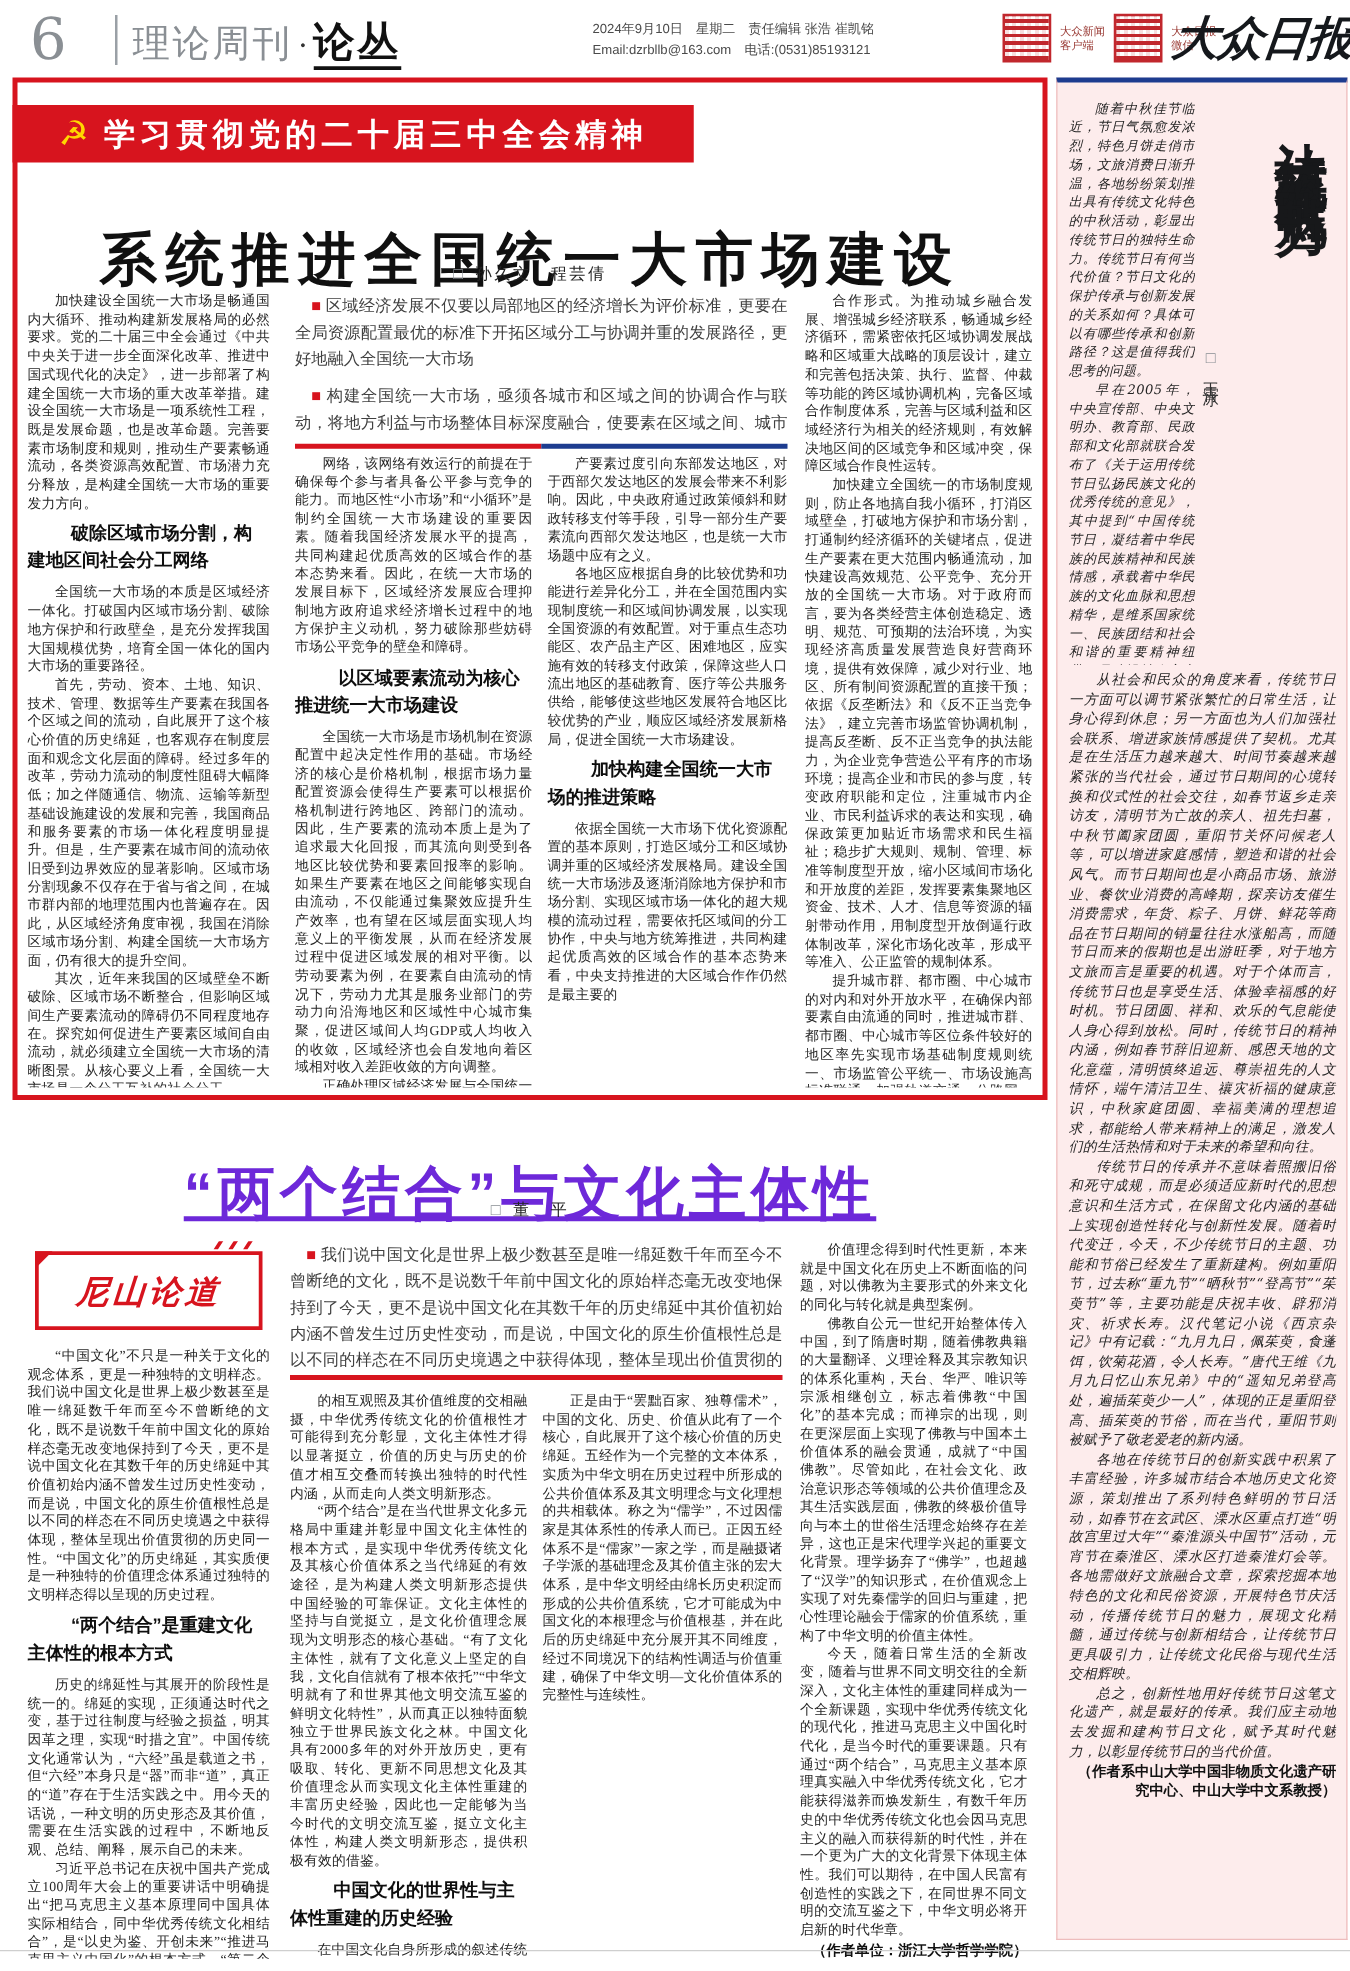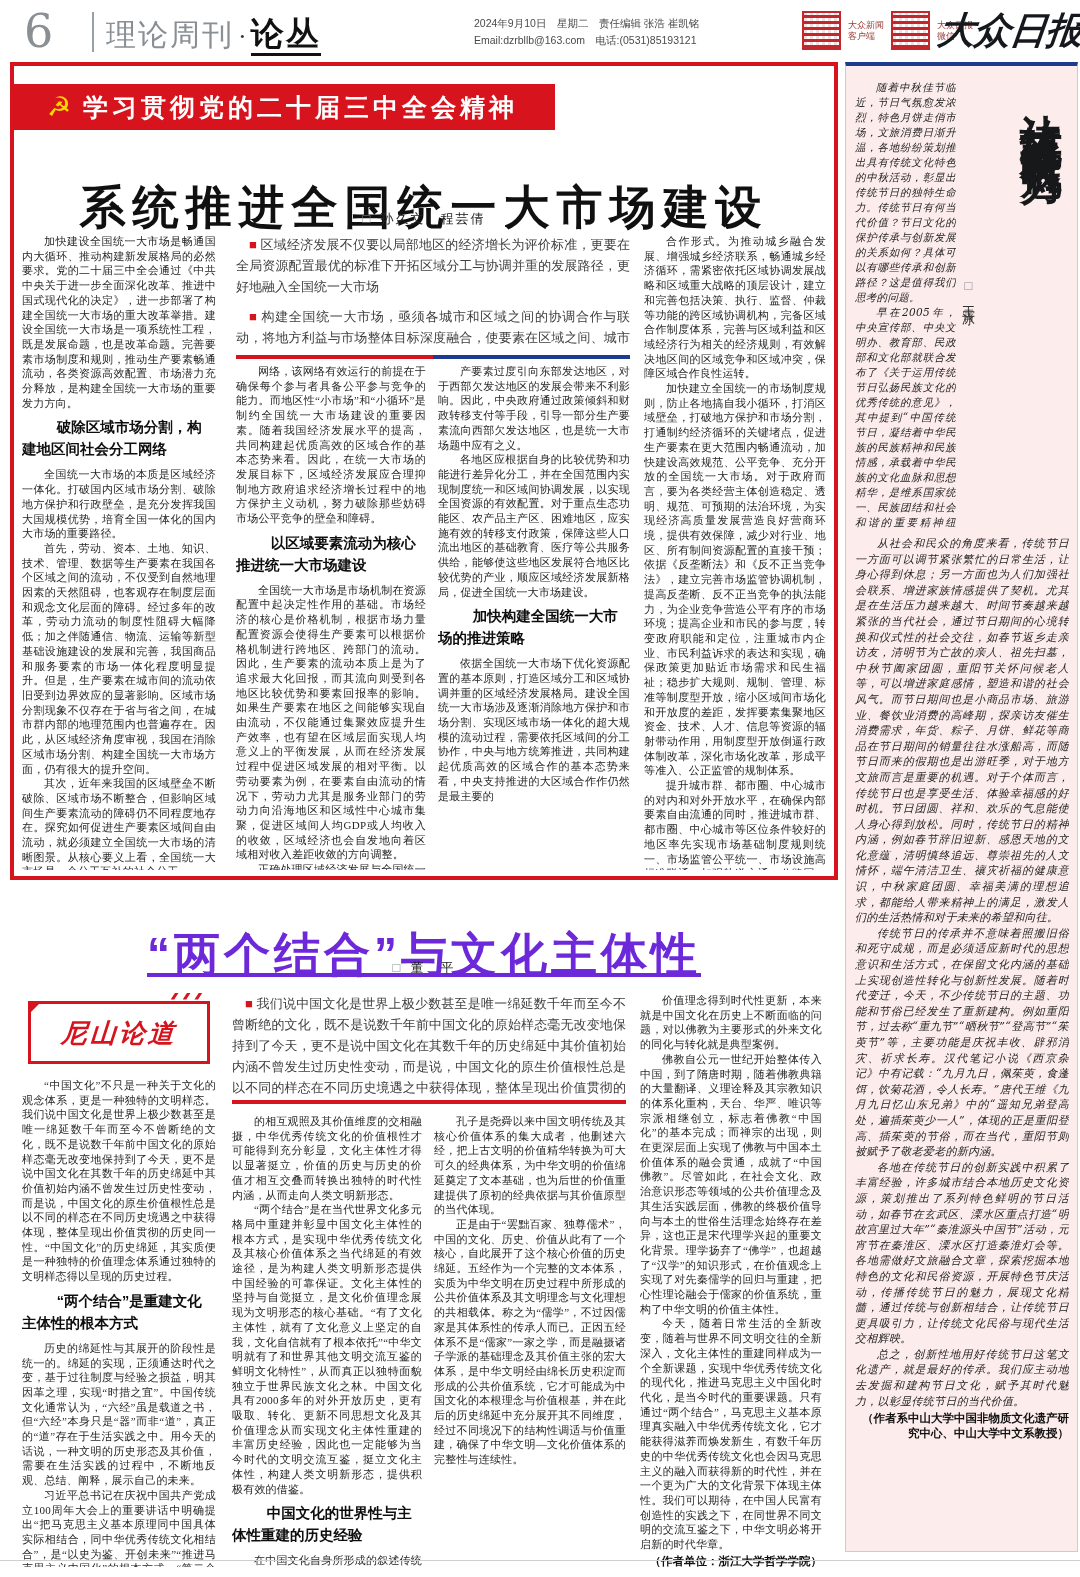--- a/index.html
+++ b/index.html
@@ -132,21 +132,21 @@
     </div>
     <div class="bullets">
         <p class="bullet">区域经济发展不仅要以局部地区的经济增长为评价标准，更要在全局资源配置最优的标准下开拓区域分工与协调并重的发展路径，更好地融入全国统一大市场</p>
         <p class="bullet">构建全国统一大市场，亟须各城市和区域之间的协调合作与联动，将地方利益与市场整体目标深度融合，使要素在区域之间、城市之间、城乡之间都能够自由流动</p>
       </div>
     <div class="divider"><span class="half-red"></span><span class="half-blue"></span></div>
     <div class="col col1">
         <p class="para">加快建设全国统一大市场是畅通国内大循环、推动构建新发展格局的必然要求。党的二十届三中全会通过《中共中央关于进一步全面深化改革、推进中国式现代化的决定》，进一步部署了构建全国统一大市场的重大改革举措。建设全国统一大市场是一项系统性工程，既是发展命题，也是改革命题。完善要素市场制度和规则，推动生产要素畅通流动，各类资源高效配置、市场潜力充分释放，是构建全国统一大市场的重要发力方向。</p>
         <h3 class="colhead">破除区域市场分割，构建地区间社会分工网络</h3>
         <p class="para">全国统一大市场的本质是区域经济一体化。打破国内区域市场分割、破除地方保护和行政壁垒，是充分发挥我国大国规模优势，培育全国一体化的国内大市场的重要路径。</p>
-        <p class="para">首先，劳动、资本、土地、知识、技术、管理、数据等生产要素在我国各个区域之间的流动，不仅受到自然地理因素的天然阻碍，也客观存在制度层面和观念文化层面的障碍。经过多年的改革，劳动力流动的制度性阻碍大幅降低；加之伴随通信、物流、运输等新型基础设施建设的发展和完善，我国商品和服务要素的市场一体化程度明显提升。但是，生产要素在城市间的流动依旧受到边界效应的显著影响。区域市场分割现象不仅存在于省与省之间，在城市群内部的地理范围内也普遍存在。因此，从区域经济角度审视，我国在消除区域市场分割、构建全国统一大市场方面，仍有很大的提升空间。</p>
+        <p class="para">首先，劳动、资本、土地、知识、技术、管理、数据等生产要素在我国各个区域之间的流动，自此展开了这个核心价值的历史绵延，也客观存在制度层面和观念文化层面的障碍。经过多年的改革，劳动力流动的制度性阻碍大幅降低；加之伴随通信、物流、运输等新型基础设施建设的发展和完善，我国商品和服务要素的市场一体化程度明显提升。但是，生产要素在城市间的流动依旧受到边界效应的显著影响。区域市场分割现象不仅存在于省与省之间，在城市群内部的地理范围内也普遍存在。因此，从区域经济角度审视，我国在消除区域市场分割、构建全国统一大市场方面，仍有很大的提升空间。</p>
         <p class="para">其次，近年来我国的区域壁垒不断破除、区域市场不断整合，但影响区域间生产要素流动的障碍仍不同程度地存在。探究如何促进生产要素区域间自由流动，就必须建立全国统一大市场的清晰图景。从核心要义上看，全国统一大市场是一个分工互补的社会分工</p>
       </div>
     <div class="col col2">
         <p class="para">网络，该网络有效运行的前提在于确保每个参与者具备公平参与竞争的能力。而地区性“小市场”和“小循环”是制约全国统一大市场建设的重要因素。随着我国经济发展水平的提高，共同构建起优质高效的区域合作的基本态势来看。因此，在统一大市场的发展目标下，区域经济发展应合理抑制地方政府追求经济增长过程中的地方保护主义动机，努力破除那些妨碍市场公平竞争的壁垒和障碍。</p>
         <h3 class="colhead">以区域要素流动为核心推进统一大市场建设</h3>
         <p class="para">全国统一大市场是市场机制在资源配置中起决定性作用的基础。市场经济的核心是价格机制，根据市场力量配置资源会使得生产要素可以根据价格机制进行跨地区、跨部门的流动。因此，生产要素的流动本质上是为了追求最大化回报，而其流向则受到各地区比较优势和要素回报率的影响。如果生产要素在地区之间能够实现自由流动，不仅能通过集聚效应提升生产效率，也有望在区域层面实现人均意义上的平衡发展，从而在经济发展过程中促进区域发展的相对平衡。以劳动要素为例，在要素自由流动的情况下，劳动力尤其是服务业部门的劳动力向沿海地区和区域性中心城市集聚，促进区域间人均GDP或人均收入的收敛，区域经济也会自发地向着区域相对收入差距收敛的方向调整。</p>
         <p class="para">正确处理区域经济发展与全国统一大市场建设的关系，还必须处理好市场和政府的关系。在上述背景下，市场导向的要素流动总是流向高收益地区、高效益产业、高效益企业。从微观角度来看，企业与个体层面的要素流动有助于提高整体资源配置的效率，并且能够持续发掘各地区的比较优势，减少政策制定与地区优势识别的偏差。然而，单纯依靠市场调节，会将生</p>
       </div>
     <div class="col col3">
         <p class="para">产要素过度引向东部发达地区，对于西部欠发达地区的发展会带来不利影响。因此，中央政府通过政策倾斜和财政转移支付等手段，引导一部分生产要素流向西部欠发达地区，也是统一大市场题中应有之义。</p>
@@ -201,21 +201,20 @@
         <p class="bullet">我们说中国文化是世界上极少数甚至是唯一绵延数千年而至今不曾断绝的文化，既不是说数千年前中国文化的原始样态毫无改变地保持到了今天，更不是说中国文化在其数千年的历史绵延中其价值初始内涵不曾发生过历史性变动，而是说，中国文化的原生价值根性总是以不同的样态在不同历史境遇之中获得体现，整体呈现出价值贯彻的历史同一性</p>
       </div>
     <div class="b-divider"></div>
     <div class="col bcol2">
         <p class="para">的相互观照及其价值维度的交相融摄，中华优秀传统文化的价值根性才可能得到充分彰显，文化主体性才得以显著挺立，价值的历史与历史的价值才相互交叠而转换出独特的时代性内涵，从而走向人类文明新形态。</p>
         <p class="para">“两个结合”是在当代世界文化多元格局中重建并彰显中国文化主体性的根本方式，是实现中华优秀传统文化及其核心价值体系之当代绵延的有效途径，是为构建人类文明新形态提供中国经验的可靠保证。文化主体性的坚持与自觉挺立，是文化价值理念展现为文明形态的核心基础。“有了文化主体性，就有了文化意义上坚定的自我，文化自信就有了根本依托”“中华文明就有了和世界其他文明交流互鉴的鲜明文化特性”，从而真正以独特面貌独立于世界民族文化之林。中国文化具有2000多年的对外开放历史，更有吸取、转化、更新不同思想文化及其价值理念从而实现文化主体性重建的丰富历史经验，因此也一定能够为当今时代的文明交流互鉴，挺立文化主体性，构建人类文明新形态，提供积极有效的借鉴。</p>
         <h3 class="colhead">中国文化的世界性与主体性重建的历史经验</h3>
         <p class="para">在中国文化自身所形成的叙述传统中，周公的制礼作乐，是在继承既有文明成果基础上的伟大创制，《诗》《书》《礼》《乐》即其文明成就的经典体现。此后礼坏乐崩，诸子百家竞起，各自阐扬其价值理念与文明图景。</p>
       </div>
     <div class="col bcol3">
-        <p class="para">孔子是尧舜以来中国文明传统及其核心价值体系的集大成者，他删述六经，把上古文明的价值精华转换为可大可久的经典体系，为中华文明的价值绵延奠定了文本基础，也为后世的价值重建提供了原初的经典依据与其价值原型的当代体现。</p>
         <p class="para">正是由于“罢黜百家、独尊儒术”，中国的文化、历史、价值从此有了一个核心，自此展开了这个核心价值的历史绵延。五经作为一个完整的文本体系，实质为中华文明在历史过程中所形成的公共价值体系及其文明理念与文化理想的共相载体。称之为“儒学”，不过因儒家是其体系性的传承人而已。正因五经体系不是“儒家”一家之学，而是融摄诸子学派的基础理念及其价值主张的宏大体系，是中华文明经由绵长历史积淀而形成的公共价值系统，它才可能成为中国文化的本根理念与价值根基，并在此后的历史绵延中充分展开其不同维度，经过不同境况下的结构性调适与价值重建，确保了中华文明—文化价值体系的完整性与连续性。</p>
       </div>
     <div class="col bcol4">
         <p class="para">价值理念得到时代性更新，本来就是中国文化在历史上不断面临的问题，对以佛教为主要形式的外来文化的同化与转化就是典型案例。</p>
         <p class="para">佛教自公元一世纪开始整体传入中国，到了隋唐时期，随着佛教典籍的大量翻译、义理诠释及其宗教知识的体系化重构，天台、华严、唯识等宗派相继创立，标志着佛教“中国化”的基本完成；而禅宗的出现，则在更深层面上实现了佛教与中国本土价值体系的融会贯通，成就了“中国佛教”。尽管如此，在社会文化、政治意识形态等领域的公共价值理念及其生活实践层面，佛教的终极价值导向与本土的世俗生活理念始终存在差异，这也正是宋代理学兴起的重要文化背景。理学扬弃了“佛学”，也超越了“汉学”的知识形式，在价值观念上实现了对先秦儒学的回归与重建，把心性理论融会于儒家的价值系统，重构了中华文明的价值主体性。</p>
         <p class="para">今天，随着日常生活的全新改变，随着与世界不同文明交往的全新深入，文化主体性的重建同样成为一个全新课题，实现中华优秀传统文化的现代化，推进马克思主义中国化时代化，是当今时代的重要课题。只有通过“两个结合”，马克思主义基本原理真实融入中华优秀传统文化，它才能获得滋养而焕发新生，有数千年历史的中华优秀传统文化也会因马克思主义的融入而获得新的时代性，并在一个更为广大的文化背景下体现主体性。我们可以期待，在中国人民富有创造性的实践之下，在同世界不同文明的交流互鉴之下，中华文明必将开启新的时代华章。</p>
         <p class="credit">（作者单位：浙江大学哲学学院）</p>
       </div>
   </div>
 

